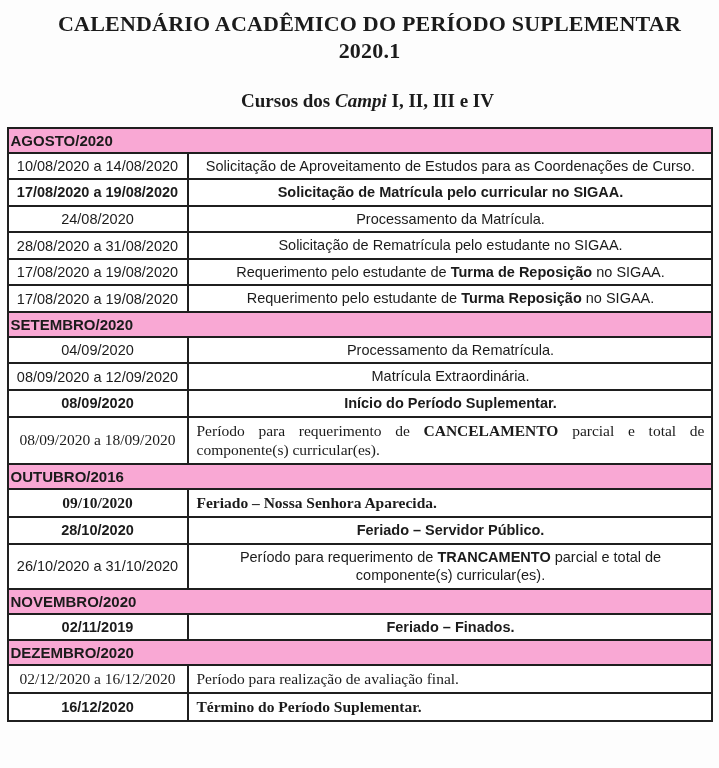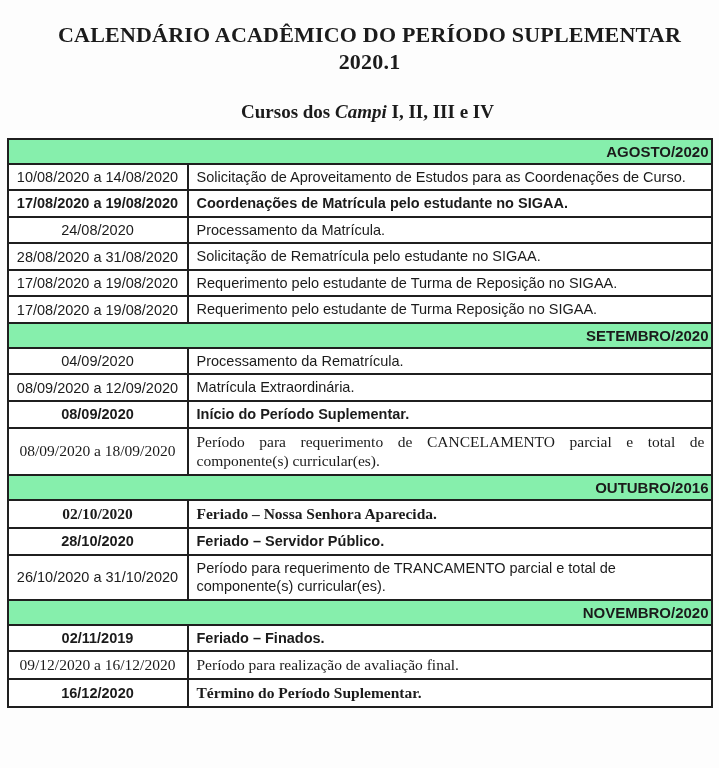--- a/index.html
+++ b/index.html
@@ -16,21 +16,21 @@
   }
   .page {
     padding-top: 10px;
   }
   .doc-title {
     text-align: center;
     font-family: "Liberation Serif", serif;
     font-weight: bold;
     font-size: 22px;
     line-height: 1.22;
-    margin: 12px;
+    margin: 1px;
     letter-spacing: 0.2px;
     padding-left: 20px;
   }
   .doc-subtitle {
     text-align: center;
     font-family: "Liberation Serif", serif;
     font-weight: bold;
     font-size: 19px;
     margin: 25px 0 15px 16px;
   }
@@ -42,22 +42,22 @@
     table-layout: fixed;
     width: 704px;
     margin: 0 auto;
     background: #ffffff;
   }
   table.calendar td {
     border: 2px solid #1f1f1f;
     vertical-align: middle;
   }
   tr.month-row td {
-    background: #86efac;
-    text-align: right;
+    background: #f9a8d4;
+    text-align: left;
     font-weight: bold;
     font-size: 15px;
     font-family: "Liberation Sans", sans-serif;
     padding: 3px 2px;
   }
   td.date-cell {
     text-align: center;
     font-size: 14.5px;
     padding: 3px 2px;
   }
@@ -65,26 +65,27 @@
     font-size: 14.5px;
     padding: 3px 6px 3px 8px;
     line-height: 1.28;
   }
   .font-serif {
     font-family: "Liberation Serif", serif;
     font-size: 15.5px !important;
   }
   .font-sans {
     font-family: "Liberation Sans", sans-serif;
+    text-align: center;
   }
   .bold {
     font-weight: bold;
   }
   .seg-bold {
-    font-weight: normal;
+    font-weight: bold;
   }
   .justify {
     text-align: justify;
   }
 </style>
 </head>
 <body>
 
 <div class="page">
 
@@ -105,21 +106,21 @@
     <tbody id="calendar-body">
         <tr class="month-row">
           <td colspan="2">AGOSTO/2020</td>
         </tr>
         <tr>
           <td class="date-cell font-sans">10/08/2020 a 14/08/2020</td>
           <td class="desc-cell font-sans"><span>Solicitação de Aproveitamento de Estudos para as Coordenações de Curso.</span></td>
         </tr>
         <tr>
           <td class="date-cell font-sans bold">17/08/2020 a 19/08/2020</td>
-          <td class="desc-cell font-sans bold"><span>Coordenações de Matrícula pelo estudante no SIGAA.</span></td>
+          <td class="desc-cell font-sans bold"><span>Solicitação de Matrícula pelo curricular no SIGAA.</span></td>
         </tr>
         <tr>
           <td class="date-cell font-sans">24/08/2020</td>
           <td class="desc-cell font-sans"><span>Processamento da Matrícula.</span></td>
         </tr>
         <tr>
           <td class="date-cell font-sans">28/08/2020 a 31/08/2020</td>
           <td class="desc-cell font-sans"><span>Solicitação de Rematrícula pelo estudante no SIGAA.</span></td>
         </tr>
         <tr>
@@ -146,40 +147,43 @@
           <td class="desc-cell font-sans bold"><span>Início do Período Suplementar.</span></td>
         </tr>
         <tr>
           <td class="date-cell font-serif">08/09/2020 a 18/09/2020</td>
           <td class="desc-cell font-serif justify"><span>Período para requerimento de </span><span class="seg-bold">CANCELAMENTO</span><span> parcial e total de componente(s) curricular(es).</span></td>
         </tr>
         <tr class="month-row">
           <td colspan="2">OUTUBRO/2016</td>
         </tr>
         <tr>
-          <td class="date-cell font-serif bold">02/10/2020</td>
+          <td class="date-cell font-serif bold">09/10/2020</td>
           <td class="desc-cell font-serif bold"><span>Feriado – Nossa Senhora Aparecida.</span></td>
         </tr>
         <tr>
           <td class="date-cell font-sans bold">28/10/2020</td>
           <td class="desc-cell font-sans bold"><span>Feriado – Servidor Público.</span></td>
         </tr>
         <tr>
           <td class="date-cell font-sans">26/10/2020 a 31/10/2020</td>
           <td class="desc-cell font-sans"><span>Período para requerimento de </span><span class="seg-bold">TRANCAMENTO</span><span> parcial e total de componente(s) curricular(es).</span></td>
         </tr>
         <tr class="month-row">
           <td colspan="2">NOVEMBRO/2020</td>
         </tr>
         <tr>
           <td class="date-cell font-sans bold">02/11/2019</td>
           <td class="desc-cell font-sans bold"><span>Feriado – Finados.</span></td>
         </tr>
+        <tr class="month-row">
+          <td colspan="2">DEZEMBRO/2020</td>
+        </tr>
         <tr>
-          <td class="date-cell font-serif">09/12/2020 a 16/12/2020</td>
+          <td class="date-cell font-serif">02/12/2020 a 16/12/2020</td>
           <td class="desc-cell font-serif"><span>Período para realização de avaliação final.</span></td>
         </tr>
         <tr>
           <td class="date-cell font-sans bold">16/12/2020</td>
           <td class="desc-cell font-serif bold"><span>Término do Período Suplementar.</span></td>
         </tr>
       </tbody>
   </table>
 
 </div>

